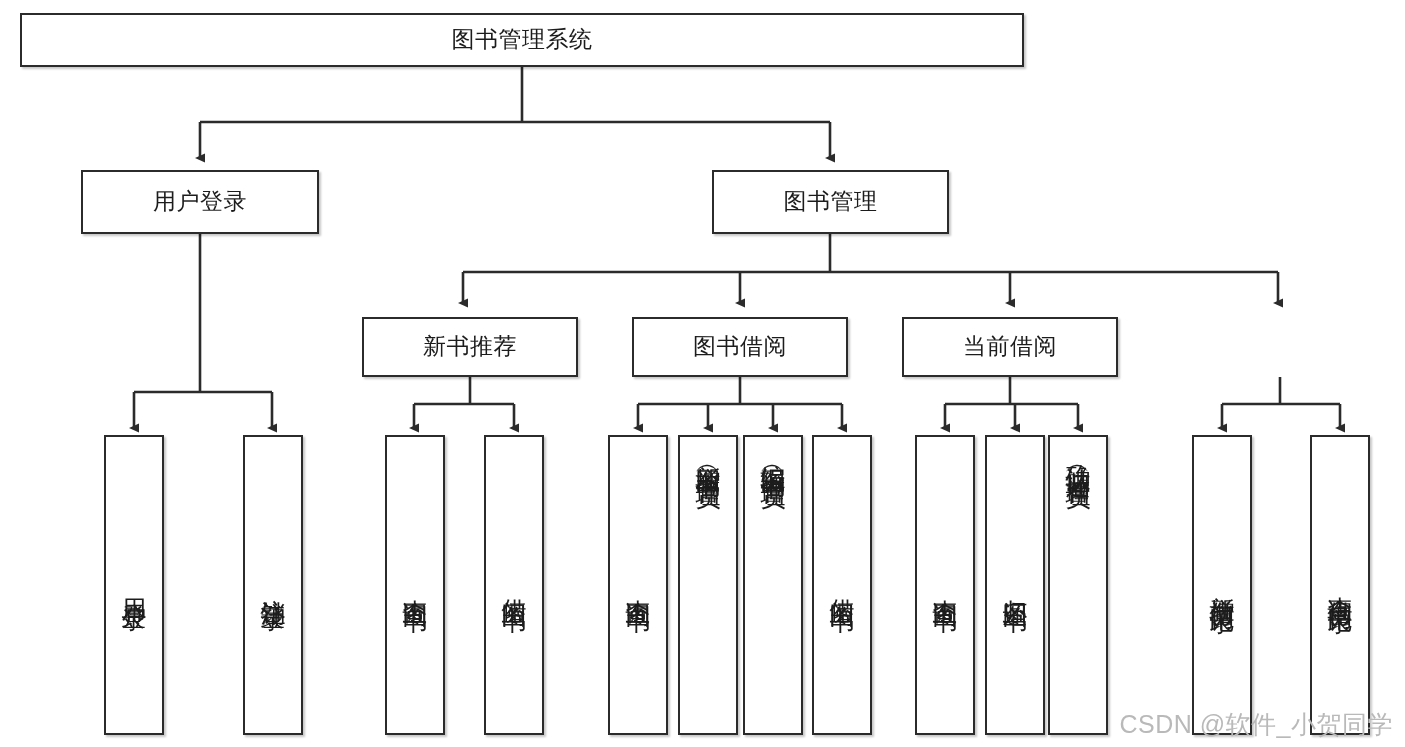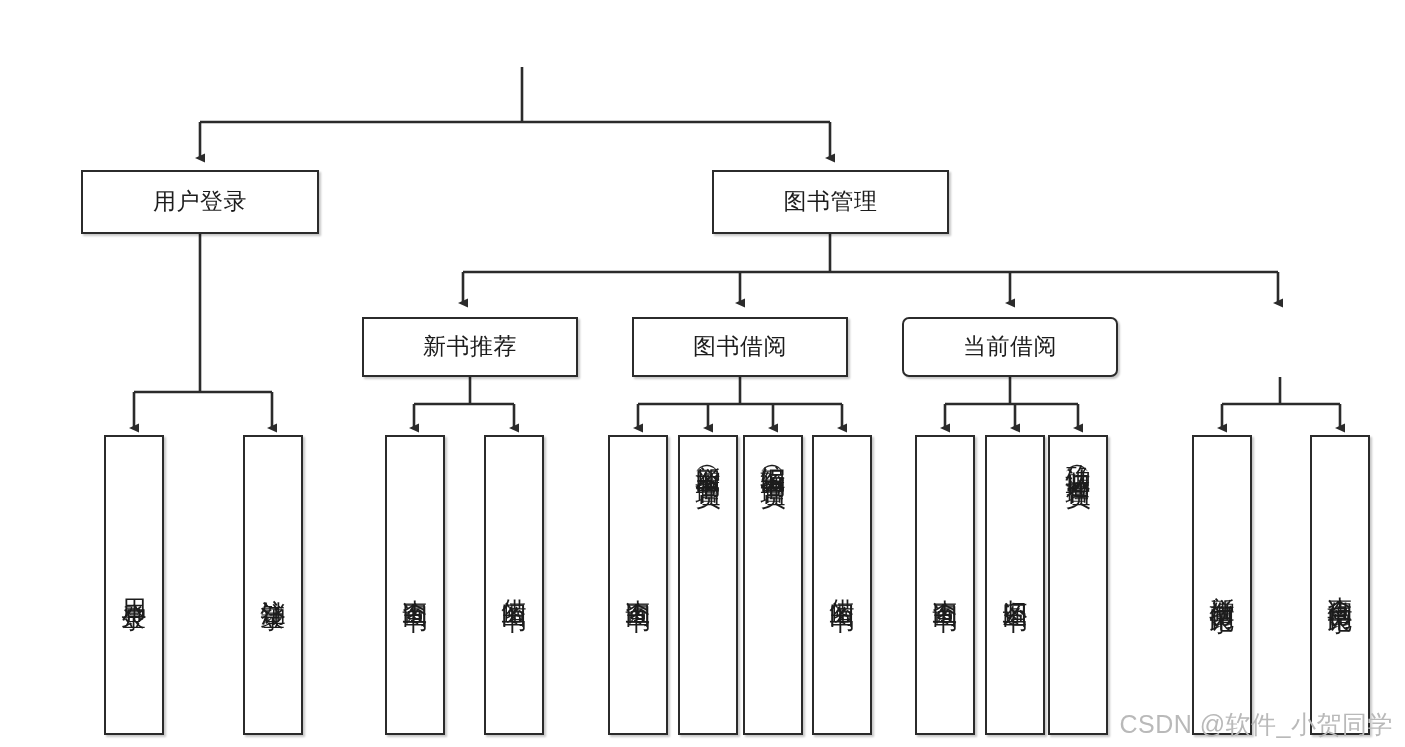--- a/index.html
+++ b/index.html
@@ -121,35 +121,38 @@
       <path d="M1015,404 L1015,428" marker-end="url(#arrow)"></path>
       <path d="M1078,404 L1078,428" marker-end="url(#arrow)"></path>
 
       <path d="M1280,377 L1280,404"></path>
       <path d="M1222,404 L1340,404"></path>
       <path d="M1222,404 L1222,428" marker-end="url(#arrow)"></path>
       <path d="M1340,404 L1340,428" marker-end="url(#arrow)"></path>
     </g>
   </svg>
 
+  <div class="node horiz" style="left:20px; top:13px; width:1004px; height:54px;">
+    <span class="label">图书管理系统</span>
+  </div>
 
   <div class="node horiz" style="left:81px; top:170px; width:238px; height:64px;">
     <span class="label">用户登录</span>
   </div>
   <div class="node horiz" style="left:712px; top:170px; width:237px; height:64px;">
     <span class="label">图书管理</span>
   </div>
 
   <div class="node horiz" style="left:632px; top:317px; width:216px; height:60px;">
     <span class="label">图书借阅</span>
   </div>
   <div class="node horiz" style="left:362px; top:317px; width:216px; height:60px;">
     <span class="label">新书推荐</span>
   </div>
-  <div class="node horiz" style="left:902px; top:317px; width:216px; height:60px;border-radius:7px;">
+  <div class="node horiz" style="left:902px; top:317px; width:216px; height:60px;">
     <span class="label">当前借阅</span>
   </div>
 
   <div class="node vert center-text" style="left:104px; top:435px; width:60px; height:300px;">
     <span class="label">用户登录</span>
   </div>
   <div class="node vert center-text" style="left:243px; top:435px; width:60px; height:300px;">
     <span class="label">注销登录</span>
   </div>
 

